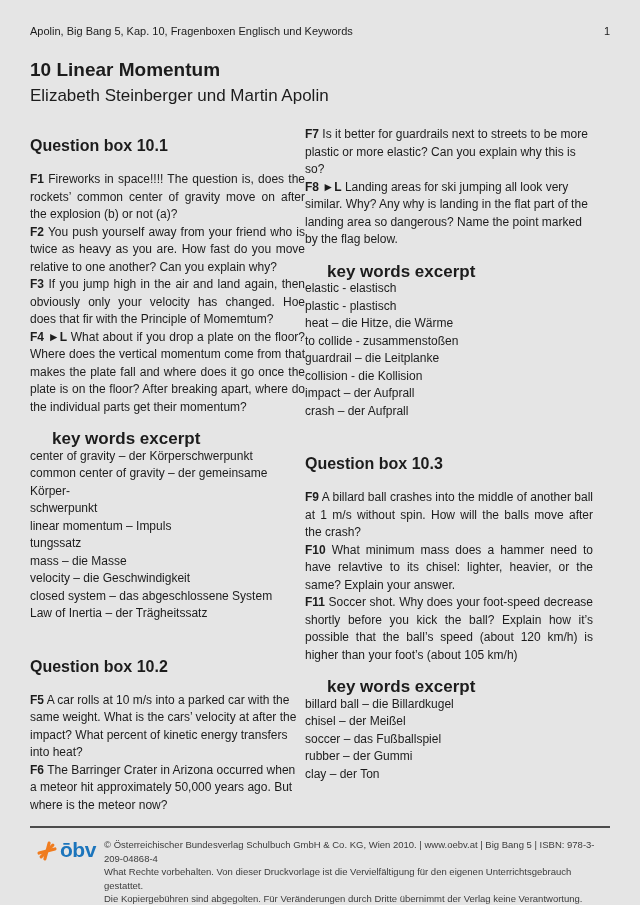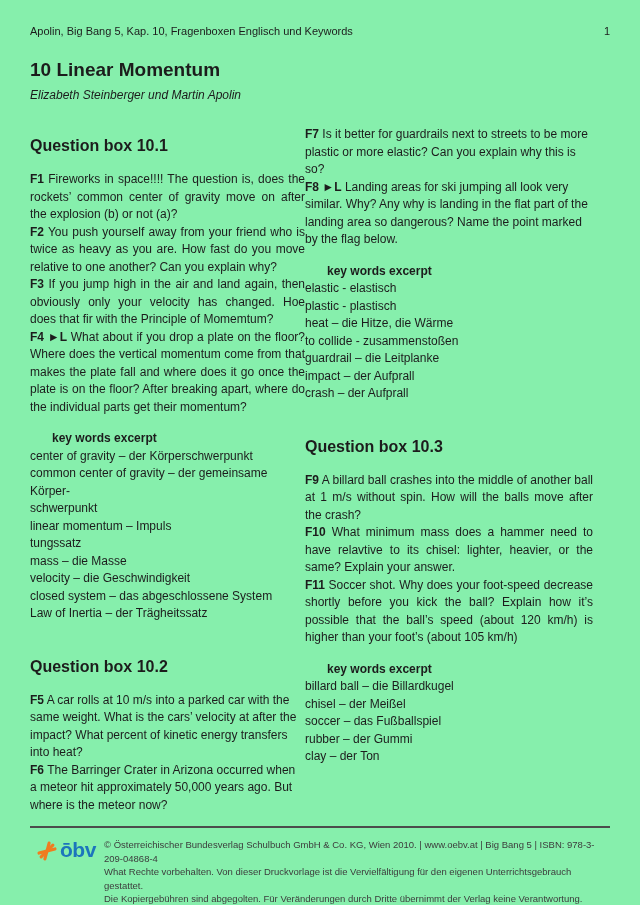--- a/index.html
+++ b/index.html
@@ -1,58 +1,58 @@
 <!DOCTYPE html>
 <html><head>
 <meta charset="utf-8">
 <style>
   html,body{margin:0;padding:0;background:#ffffff;}
   .page{
     position:relative;
     width:640px;height:905px;
     margin:0 auto;
-    background:#86efac;
+    background:#e5e5e5;
     font-family:"Liberation Sans",sans-serif;
     color:#1c1c1c;
     overflow:hidden;
     box-sizing:border-box;
   }
   .runhead{
     padding:25px 30px 0 30px;
     display:flex;justify-content:space-between;
     font-size:11px;line-height:13px;color:#1c1c1c;
   }
   .doc-title{
     margin:21px 30px 0 30px;
     font-size:19px;font-weight:bold;line-height:22px;
   }
   .doc-authors{
     margin:7px 30px 0 30px;
-    font-size:12px;line-height:15px;font-style:italic;
+    font-size:17px;line-height:15px;
   }
   .columns{
     margin:23px 30px 0 30px;
     display:grid;
     grid-template-columns:275px 288px;
   }
   .col{min-width:0;}
   .qblock h2{
     font-size:16px;font-weight:bold;
     margin:0 0 16px 0;line-height:19px;
   }
   .col-left .qblock:first-child h2{margin-top:10px;}
   .col .qblock + .qblock{margin-top:34px;}
   .qblock p{
     margin:0;
     font-size:12px;line-height:17.5px;
   }
   .qblock p.justify{text-align:justify;}
   .keywords{margin-top:14px;}
   .keywords h3{
-    margin:0;font-size:12px;line-height:17.5px;font-weight:bold;padding-left:22px;
+    margin:0;font-size:17px;line-height:17.5px;font-weight:bold;padding-left:22px;
   }
   .keywords .kw-line{
     font-size:12px;line-height:17.5px;
   }
   .marker{font-weight:bold;}
   .footer-rule{
     position:absolute;left:30px;right:30px;top:826px;
     height:2px;background:#4c4c4c;
   }
   .footer{
@@ -115,20 +115,21 @@
         <section class="qblock">
           <p class=""><span class="marker">F7</span> Is it better for guardrails next to streets to be more plastic or more elastic? Can you explain why this is so?</p>
           <p class=""><span class="marker">F8 ►L</span> Landing areas for ski jumping all look very similar. Why? Any why is landing in the flat part of the landing area so dangerous? Name the point marked by the flag below.</p>
           <div class="keywords">
             <h3>key words excerpt</h3>
             <div class="kw-line">elastic - elastisch</div>
             <div class="kw-line">plastic - plastisch</div>
             <div class="kw-line">heat – die Hitze, die Wärme</div>
             <div class="kw-line">to collide - zusammenstoßen</div>
             <div class="kw-line">guardrail – die Leitplanke</div>
+            <div class="kw-line">collision - die Kollision</div>
             <div class="kw-line">impact – der Aufprall</div>
             <div class="kw-line">crash – der Aufprall</div>
           </div>
         </section>
         <section class="qblock">
           <h2>Question box 10.3</h2>
           <p class="justify"><span class="marker">F9</span> A billard ball crashes into the middle of another ball at 1 m/s without spin. How will the balls move after the crash?</p>
           <p class="justify"><span class="marker">F10</span> What minimum mass does a hammer need to have relavtive to its chisel: lighter, heavier, or the same? Explain your answer.</p>
           <p class="justify"><span class="marker">F11</span> Soccer shot. Why does your foot-speed decrease shortly before you kick the ball? Explain how it’s possible that the ball’s speed (about 120 km/h) is higher than your foot’s (about 105 km/h)</p>
           <div class="keywords">

